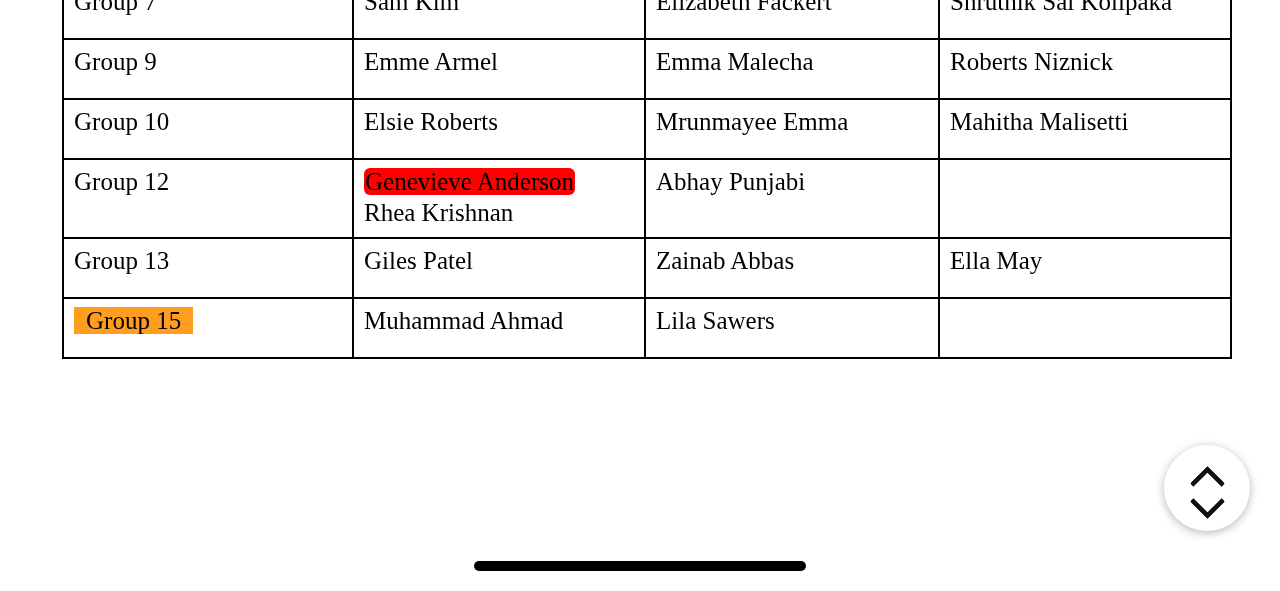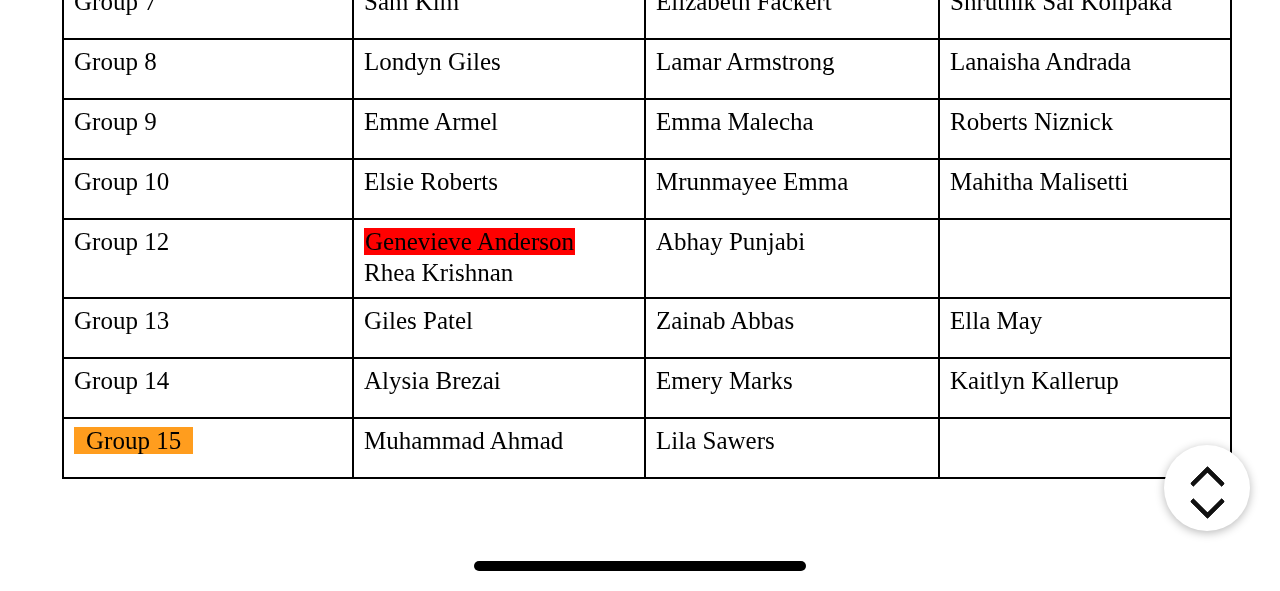--- a/index.html
+++ b/index.html
@@ -54,20 +54,21 @@
   col.c-group { width: 290px; }
   col.c-m1 { width: 292px; }
   col.c-m2 { width: 294px; }
   col.c-m3 { width: 292px; }
 
   .hl-red {
     background: #ff0000;
     color: #000000;
     padding: 0 1px;
     box-decoration-break: clone;
+    border-radius: 6px;
     -webkit-box-decoration-break: clone;
   }
   .hl-orange {
     background: #ff9d1e;
     color: #000000;
     padding: 0 12px;
     box-decoration-break: clone;
     -webkit-box-decoration-break: clone;
   }
   .cell-line { display: block; }
@@ -139,32 +140,20 @@
               <span class="cell-line"><span>Sam Kim</span></span>
             </td>
             <td>
               <span class="cell-line"><span>Elizabeth Fackert</span></span>
             </td>
             <td>
               <span class="cell-line"><span>Shruthik Sai Kolipaka</span></span>
             </td>
           </tr>
           <tr>
-            <td><span>Group 8</span></td>
-            <td>
-              <span class="cell-line"><span>Londyn Giles</span></span>
-            </td>
-            <td>
-              <span class="cell-line"><span>Lamar Armstrong</span></span>
-            </td>
-            <td>
-              <span class="cell-line"><span>Lanaisha Andrada</span></span>
-            </td>
-          </tr>
-          <tr>
             <td><span>Group 9</span></td>
             <td>
               <span class="cell-line"><span>Emme Armel</span></span>
             </td>
             <td>
               <span class="cell-line"><span>Emma Malecha</span></span>
             </td>
             <td>
               <span class="cell-line"><span>Roberts Niznick</span></span>
             </td>
@@ -197,32 +186,20 @@
           <tr>
             <td><span>Group 13</span></td>
             <td>
               <span class="cell-line"><span>Giles Patel</span></span>
             </td>
             <td>
               <span class="cell-line"><span>Zainab Abbas</span></span>
             </td>
             <td>
               <span class="cell-line"><span>Ella May</span></span>
-            </td>
-          </tr>
-          <tr>
-            <td><span>Group 14</span></td>
-            <td>
-              <span class="cell-line"><span>Alysia Brezai</span></span>
-            </td>
-            <td>
-              <span class="cell-line"><span>Emery Marks</span></span>
-            </td>
-            <td>
-              <span class="cell-line"><span>Kaitlyn Kallerup</span></span>
             </td>
           </tr>
           <tr>
             <td><span class="hl-orange">Group 15</span></td>
             <td>
               <span class="cell-line"><span>Muhammad Ahmad</span></span>
             </td>
             <td>
               <span class="cell-line"><span>Lila Sawers</span></span>
             </td>

